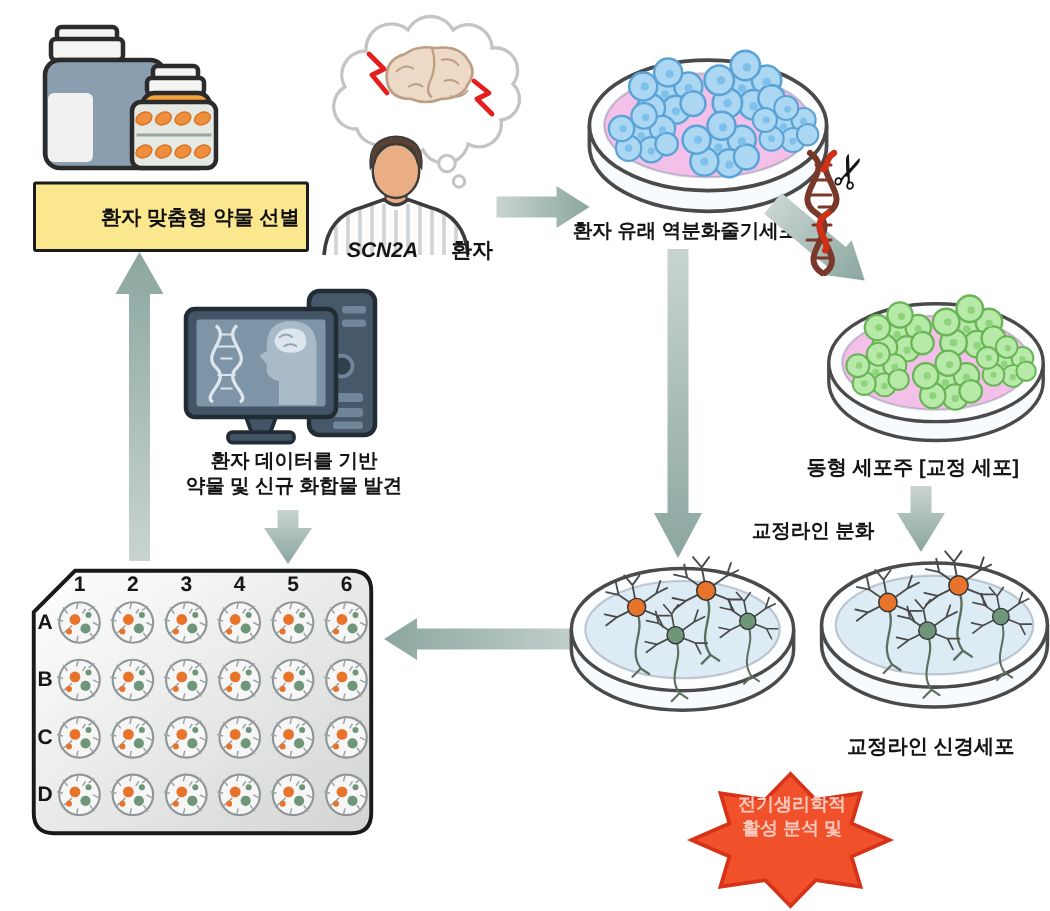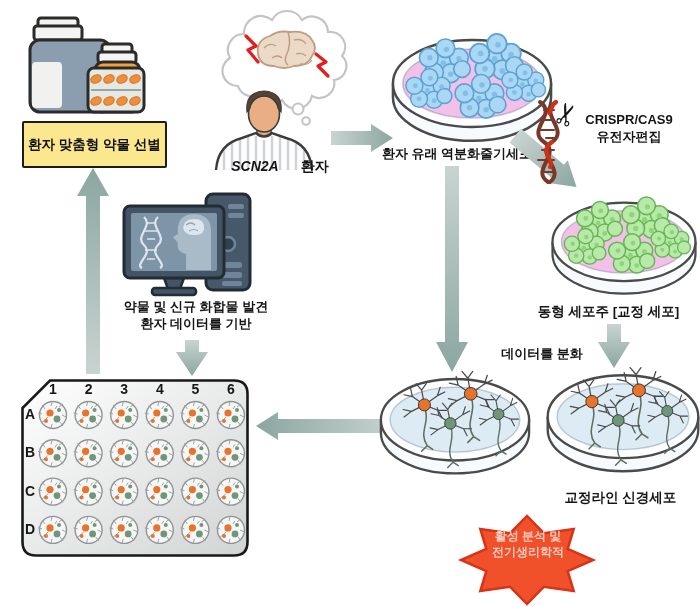--- a/index.html
+++ b/index.html
@@ -3,21 +3,21 @@
 <meta charset="utf-8">
 <style>
   html,body{margin:0;padding:0;background:#fff;}
   #stage{position:relative;width:700px;height:607px;background:#ffffff;overflow:hidden;
          font-family:"Liberation Sans","DejaVu Sans",sans-serif;color:#111;}
   #stage svg{position:absolute;overflow:visible;}
   .lbl{position:absolute;text-align:center;font-weight:600;font-size:13px;line-height:1.3;color:#151515;}
   .gene{font-style:italic;margin-right:22px;}
   #drug-box{position:absolute;left:22px;top:121px;width:141px;height:43px;
             background:var(--box_yellow,#fbe88e);border:2.5px solid #1c1c1c;border-radius:2px;
-            display:flex;align-items:center;justify-content:center;font-weight:700;font-size:13.5px;}
+            display:flex;align-items:center;justify-content:center;font-weight:700;font-size:13.5px;padding-left:39px;}
   #star-text{position:absolute;left:472px;top:529px;width:112px;text-align:center;
              font-size:12px;font-weight:700;line-height:1.3;color:var(--star_text,#f8c9bd);}
   .plate-col{position:absolute;top:381px;width:20px;text-align:center;font-size:14px;font-weight:600;color:#161616;}
   .plate-row{position:absolute;left:21px;width:18px;text-align:center;font-size:14px;font-weight:600;color:#161616;}
 </style>
 </head>
 <body>
 
 <div id="stage">
 
@@ -186,44 +186,40 @@
   <svg style="left:524px;top:94px" width="78" height="96" viewBox="0 0 78 96">
     <g fill="none" stroke-linecap="round">
       <path d="M20 16 h10 M16 26 h14 M14 36 h16 M22 44 h10 M18 56 h12 M14 66 h16 M18 78 h12" stroke="#7a382b" stroke-width="2"></path>
       <path d="M16 8 C34 20, 2 36, 20 48 C38 60, 6 76, 24 88" stroke="#7a382b" stroke-width="4"></path>
       <path d="M32 8 C14 20, 46 36, 28 48 C10 60, 42 76, 26 88" stroke="#7a382b" stroke-width="4"></path>
       <path d="M32 8 C26 12, 29 15, 25 19" stroke="#d23016" stroke-width="4"></path>
       <path d="M28 48 C14 57, 31 66, 26 73" stroke="#d23016" stroke-width="4"></path>
     </g>
     <text x="52" y="24" font-size="30" fill="#141414" transform="rotate(-70 52 24)" text-anchor="middle" font-family="DejaVu Sans, sans-serif">✂</text>
   </svg>
-  <div class="lbl" style="left:578px;top:112px;width:102px">
-    <div>CRISPR/CAS9</div>
-    <div>유전자편집</div>
-  </div>
 
   <svg style="left:548px;top:190px;--media:var(--media_pink);--cf:var(--colony_green);--ce:var(--colony_green_edge);--cd:var(--colony_green_dot)" width="152" height="109" viewBox="0 0 170 122">
     <use href="#dish-sym"></use>
     <use href="#colony-sym" transform="translate(56 36) scale(1.05)"></use>
     <use href="#colony-sym" transform="translate(108 32) scale(1.1)"></use>
     <use href="#colony-sym" transform="translate(40 64) scale(0.95)"></use>
     <use href="#colony-sym" transform="translate(92 72) scale(1.05)"></use>
     <use href="#colony-sym" transform="translate(136 58) scale(0.9)"></use>
   </svg>
   <div class="lbl" style="left:526px;top:303px;width:165px;font-size:13.5px">동형 세포주 [교정 세포]</div>
 
   <svg style="left:436px;top:166px" width="32" height="208" viewBox="0 0 32 208">
     <path d="M9 0 H23 V176 H32 L16 206 L0 176 H9 Z" fill="url(#arrD)"></path>
   </svg>
 
   <svg style="left:598px;top:324px" width="32" height="46" viewBox="0 0 32 46">
     <path d="M9 0 H23 V18 H32 L16 44 L0 18 H9 Z" fill="url(#arrD)"></path>
   </svg>
 
-  <div class="lbl" style="left:487px;top:346px;width:110px">데이터를 분화</div>
+  <div class="lbl" style="left:487px;top:346px;width:110px">교정라인 분화</div>
 
   <svg style="left:122px;top:190px" width="180" height="108" viewBox="0 0 180 108">
     <g>
       <rect x="84" y="4" width="44" height="96" rx="7" fill="#46586a" stroke="#222c34" stroke-width="3"></rect>
       <rect x="106" y="14" width="16" height="5" rx="2" fill="#708599"></rect>
       <rect x="106" y="23" width="16" height="5" rx="2" fill="#708599"></rect>
       <circle cx="106" cy="54" r="7" fill="#31404d" stroke="#708599" stroke-width="2.5"></circle>
       <rect x="100" y="72" width="20" height="6" rx="2" fill="#708599"></rect>
       <rect x="100" y="82" width="20" height="6" rx="2" fill="#708599"></rect>
       <rect x="100" y="91" width="20" height="5" rx="2" fill="#708599"></rect>
@@ -239,22 +235,22 @@
         <path d="M25 33 h8 M23 41 h12 M25 49 h8 M23 60 h12 M25 69 h8" stroke-width="1.4"></path>
       </g>
       <g>
         <path d="M64 80 L64 64 Q54 62 56 53 L51 47 L56 44 Q54 25 71 24 Q89 24 89 41 L89 80 Z" fill="#a9bbc9"></path>
         <path d="M61 38 Q62 29 72 29 Q82 29 82 37 Q83 44 74 45 Q63 46 61 38 Z" fill="#dce6ec"></path>
         <path d="M64 35 q5 -4 9 0 M67 41 q5 -3 9 0" fill="none" stroke="#8fa6b8" stroke-width="1.2"></path>
       </g>
     </g>
   </svg>
   <div class="lbl" style="left:112px;top:299px;width:168px">
+    <div>환자 데이터를 기반</div>
     <div>약물 및 신규 화합물 발견</div>
-    <div>환자 데이터를 기반</div>
   </div>
 
   <svg style="left:176px;top:340px" width="32" height="38" viewBox="0 0 32 38">
     <path d="M9 0 H23 V12 H32 L16 36 L0 12 H9 Z" fill="url(#arrD)"></path>
   </svg>
 
   <svg style="left:77px;top:168px" width="32" height="206" viewBox="0 0 32 206">
     <path d="M16 0 L32 28 H23 V206 H9 V28 H0 Z" fill="url(#arrU)"></path>
   </svg>
 
@@ -276,22 +272,22 @@
     <use href="#neuron-sym" transform="translate(102 30) scale(1.05)" style="color:var(--neuron_orange,#e8742c)"></use>
     <use href="#neuron-sym" transform="translate(80 62) scale(0.95)" style="color:var(--neuron_teal,#6f9678)"></use>
     <use href="#neuron-sym" transform="translate(132 52) scale(0.9)" style="color:var(--neuron_teal,#6f9678)"></use>
   </svg>
   <div class="lbl" style="left:538px;top:489px;width:165px;font-size:13.5px">교정라인 신경세포</div>
 
   <svg style="left:458px;top:514px" width="138" height="92" viewBox="0 0 138 92">
     <polygon points="135,46 109.7,57.1 115.7,77.1 85.8,72.8 69,90 52.2,72.8 22.3,77.1 28.3,57.1 3,46 28.3,34.9 22.3,14.9 52.2,19.2 69,2 85.8,19.2 115.7,14.9 109.7,34.9" style="fill:var(--star_fill,#f0512b);stroke:var(--star_edge,#d63318)" stroke-width="2.5" stroke-linejoin="miter"></polygon>
   </svg>
   <div id="star-text">
+    <div>전기생리학적</div>
     <div>활성 분석 및</div>
-    <div>전기생리학적</div>
   </div>
 
   <svg style="left:20px;top:378px" width="230" height="180" viewBox="0 0 230 180">
     <path d="M30 2.5 H214 Q227.5 2.5 227.5 16 V164 Q227.5 177.5 214 177.5 H16 Q2.5 177.5 2.5 164 V30 Z" fill="url(#plateGrad)" stroke="#191919" stroke-width="2.6"></path>
     <g id="wells">
         <use href="#well-sym" transform="translate(33 37)"></use>
         <use href="#well-sym" transform="translate(68.6 37)"></use>
         <use href="#well-sym" transform="translate(104.2 37)"></use>
         <use href="#well-sym" transform="translate(139.8 37)"></use>
         <use href="#well-sym" transform="translate(175.4 37)"></use>

